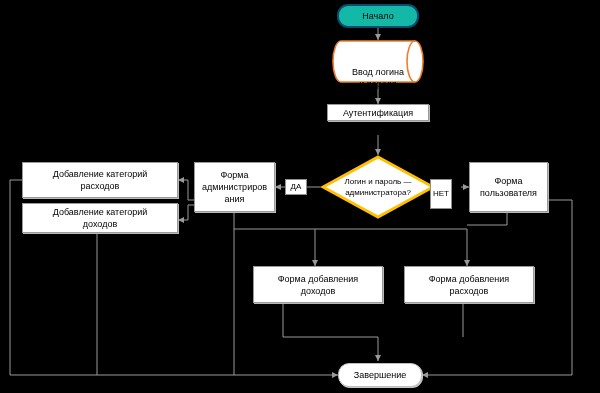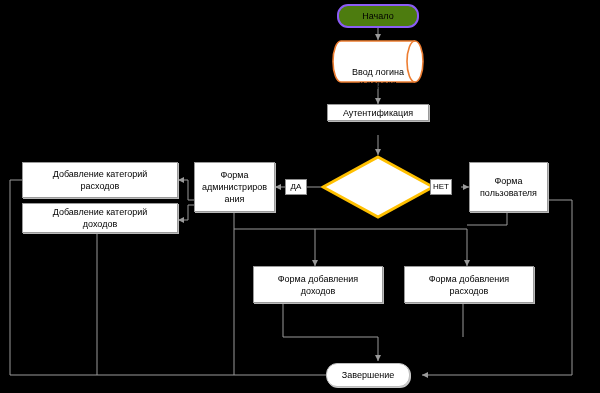--- a/index.html
+++ b/index.html
@@ -18,22 +18,22 @@
   
   .rect{
     background:#ffffff;
     border:1px solid #9a9a9a;
     box-shadow:1px 1px 0 0 #b9b9b9;
   }
   .rect .lbl{font-size:9px;line-height:12px;}
 
   
   .term-start{
-    background:#4d7c0f;
-    border:2px solid #8b5cf6;
+    background:#14b8a6;
+    border:2px solid #0c4a6e;
     border-radius:11px;
   }
   .term-start .lbl{font-size:9px;line-height:11px;}
   .term-end{
     background:#ffffff;
     border:1px solid #bdbdbd;
     border-radius:11px;
     box-shadow:1px 1px 0 0 #c9c9c9;
   }
   .term-end .lbl{font-size:9px;line-height:11px;}
@@ -119,27 +119,29 @@
   </div>
 
   <div class="node rect" style="left:327px;top:104px;width:102px;height:17px;">
     <span class="lbl">Аутентификация</span>
   </div>
 
   <div class="node diamond" style="left:321px;top:155px;width:114px;height:64px;">
     <svg class="dsvg" viewBox="0 0 114 64" preserveAspectRatio="none">
       <path d="M57,2 L112,32 L57,62 L2,32 Z" fill="#ffffff" stroke="#FFC000" stroke-width="3"></path>
     </svg>
+    <span class="lbl" style="white-space:pre-line;">Логин и пароль —
+администратора?</span>
   </div>
 
   <div class="edgelabel" style="left:285px;top:179px;width:22px;height:16px;">
     <span>ДА</span>
   </div>
 
-  <div class="edgelabel" style="left:430px;top:179px;width:22px;height:16px;">
+  <div class="edgelabel" style="left:430px;top:179px;width:22px;height:30px;">
     <span>НЕТ</span>
   </div>
 
   <div class="node rect" style="left:194px;top:162px;width:81px;height:50px;">
     <span class="lbl" style="white-space:pre-line;">Форма
 администриров
 ания</span>
   </div>
 
   <div class="node rect" style="left:469px;top:162px;width:79px;height:50px;">
@@ -160,17 +162,17 @@
   <div class="node rect" style="left:253px;top:266px;width:130px;height:37px;">
     <span class="lbl" style="white-space:pre-line;">Форма добавления
 доходов</span>
   </div>
 
   <div class="node rect" style="left:404px;top:266px;width:130px;height:37px;">
     <span class="lbl" style="white-space:pre-line;">Форма добавления
 расходов</span>
   </div>
 
-  <div class="node term-end" style="left:326px;top:363px;width:84px;height:24px;">
+  <div class="node term-end" style="left:338px;top:363px;width:84px;height:24px;">
     <span class="lbl">Завершение</span>
   </div>
 
 </div>
 
 </body></html>

